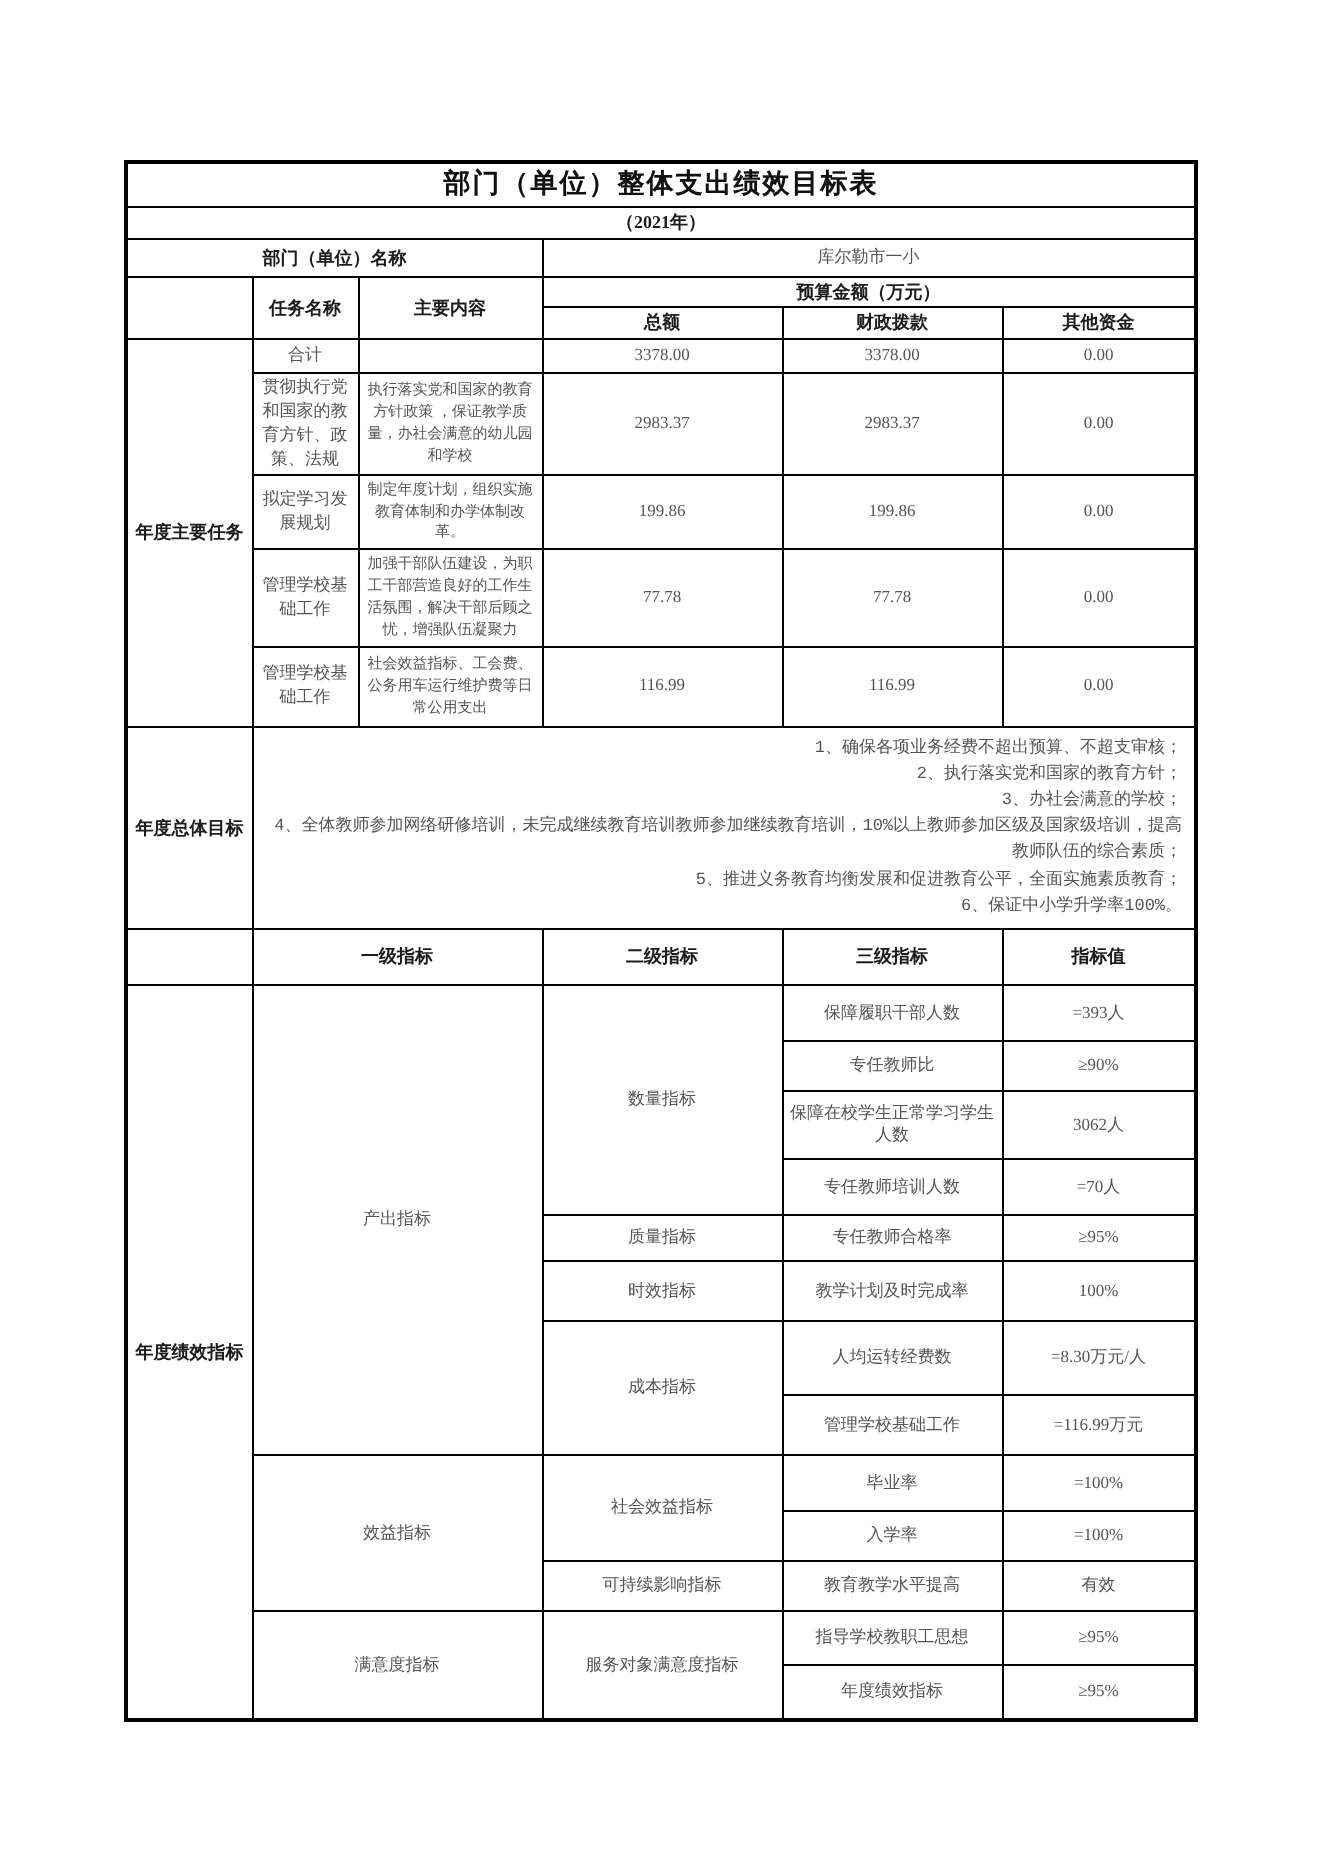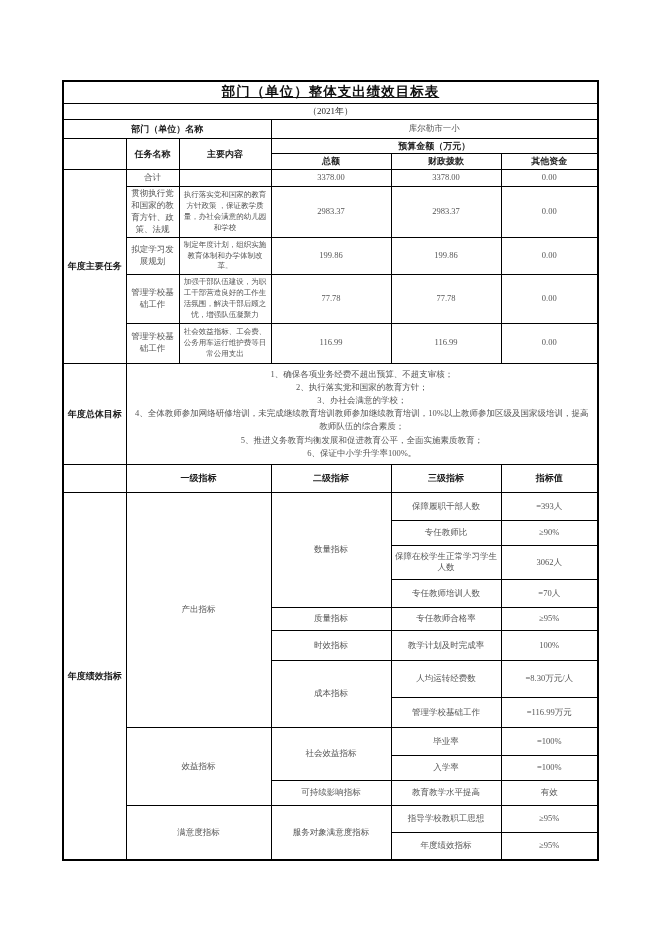--- a/index.html
+++ b/index.html
@@ -36,37 +36,37 @@
     font-weight: bold;
     color: #1c1c1c;
     font-size: 9px;
     word-break: keep-all;
   }
   td.title-cell {
     font-size: 13.5px;
     font-weight: bold;
     color: #111;
     letter-spacing: 1px;
-    text-decoration: underline;
   }
   td.year-cell {
     font-size: 9px;
-    font-weight: normal;
+    font-weight: bold;
     color: #1c1c1c;
   }
   td.content-cell {
     font-size: 7.5px;
     line-height: 1.45;
     padding: 2px 3px;
   }
   td.goals-cell {
-    text-align: center;
+    text-align: right;
     vertical-align: middle;
     padding: 4px 6px;
     font-size: 8.5px;
+    font-family: Liberation Mono, monospace;
   }
   td.goals-cell div {
     line-height: 1.55;
   }
   td.val-cell {
     font-size: 8.5px;
     color: #555;
     margin-left: 16px;
   }
 </style>

